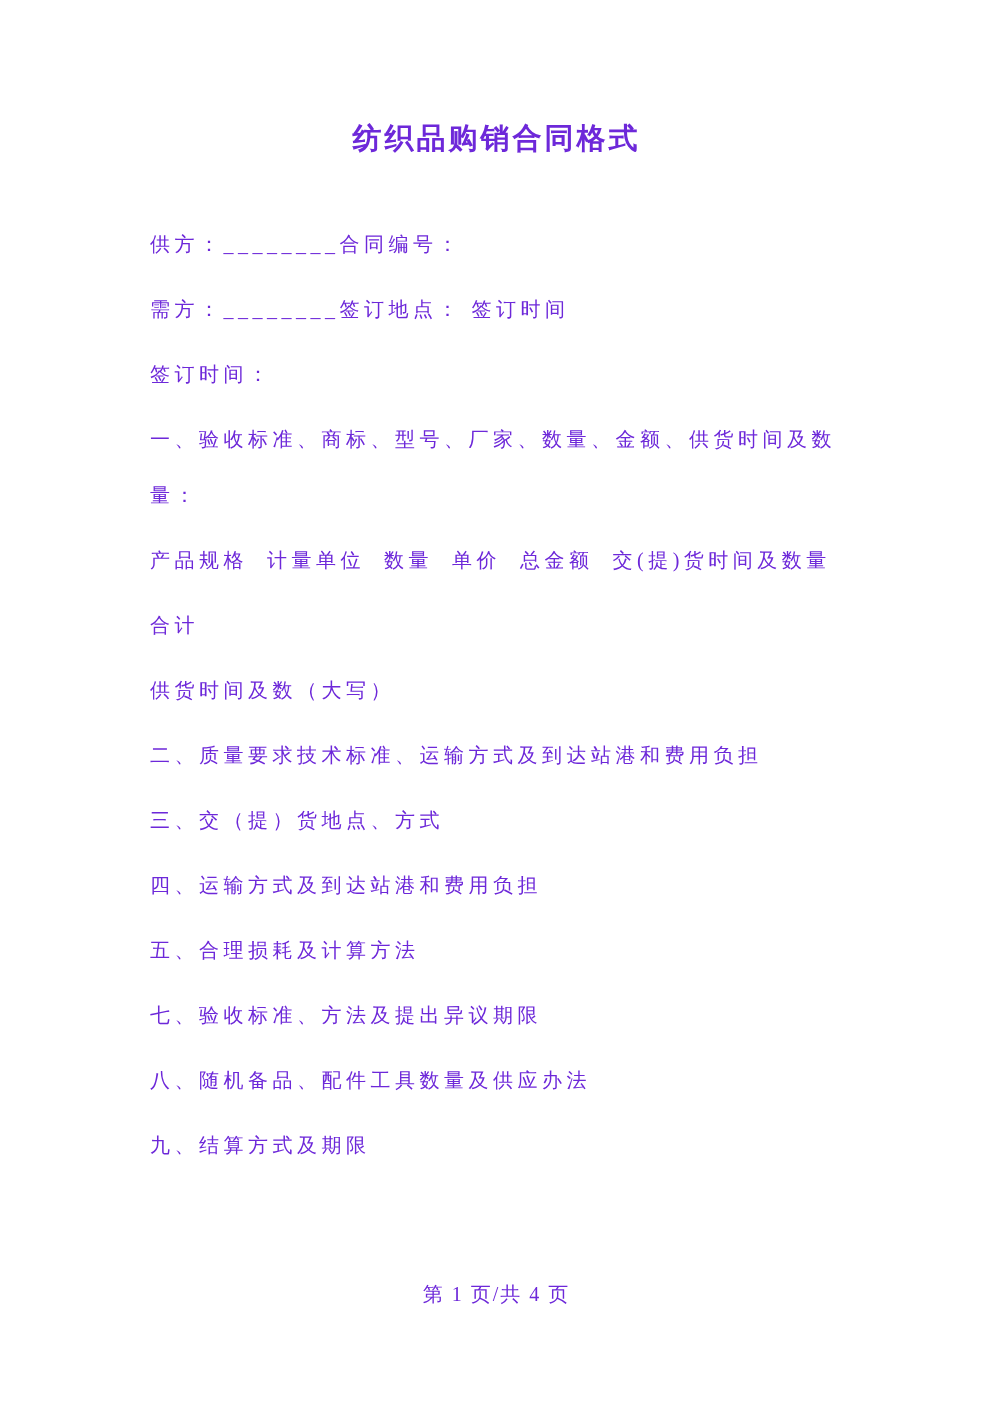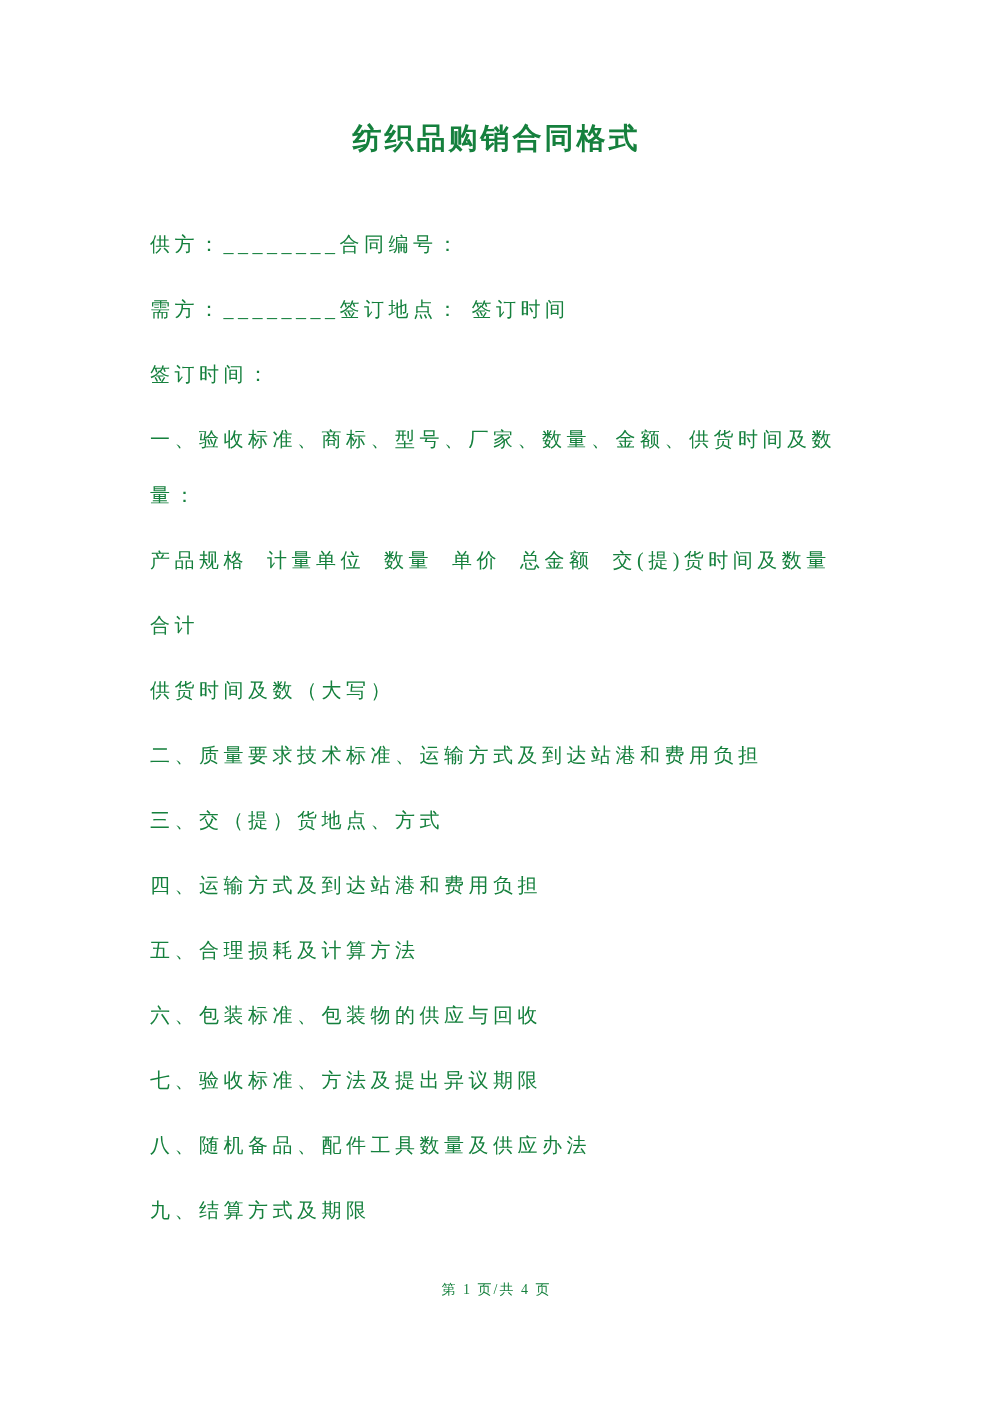--- a/index.html
+++ b/index.html
@@ -5,21 +5,21 @@
   html, body {
     margin: 0;
     padding: 0;
     background: #ffffff;
   }
   .page {
     position: relative;
     width: 993px;
     height: 1404px;
     background: #ffffff;
-    color: #15803d;
+    color: #6d28d9;
     font-family: "Liberation Serif", "DejaVu Serif", serif;
     overflow: hidden;
   }
   .doc-title {
     padding-top: 116px;
     margin: 0;
     font-size: 29px;
     font-weight: bold;
     line-height: 44px;
     text-align: center;
@@ -40,21 +40,21 @@
   .line {
     display: block;
     white-space: pre;
   }
   .doc-footer {
     position: absolute;
     top: 1281px;
     left: 0;
     right: 0;
     text-align: center;
-    font-size: 14px;
+    font-size: 20px;
     letter-spacing: 2px;
     white-space: pre;
   }
 </style>
 </head>
 <body>
 
 <div class="page">
 
   <h1 class="doc-title">纺织品购销合同格式</h1>
@@ -99,23 +99,20 @@
       </p>
 
     <p class="para">
         <span class="line">四、运输方式及到达站港和费用负担</span>
       </p>
 
     <p class="para">
         <span class="line">五、合理损耗及计算方法</span>
       </p>
 
-    <p class="para">
-        <span class="line">六、包装标准、包装物的供应与回收</span>
-      </p>
 
     <p class="para">
         <span class="line">七、验收标准、方法及提出异议期限</span>
       </p>
 
     <p class="para">
         <span class="line">八、随机备品、配件工具数量及供应办法</span>
       </p>
 
     <p class="para">

